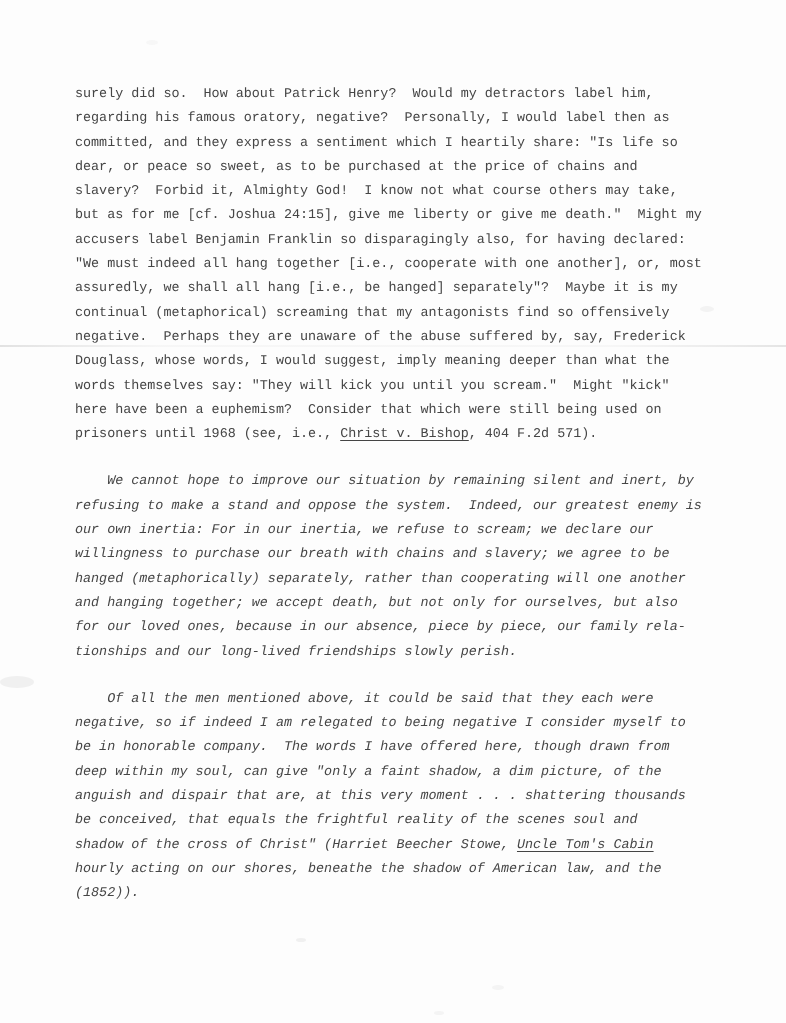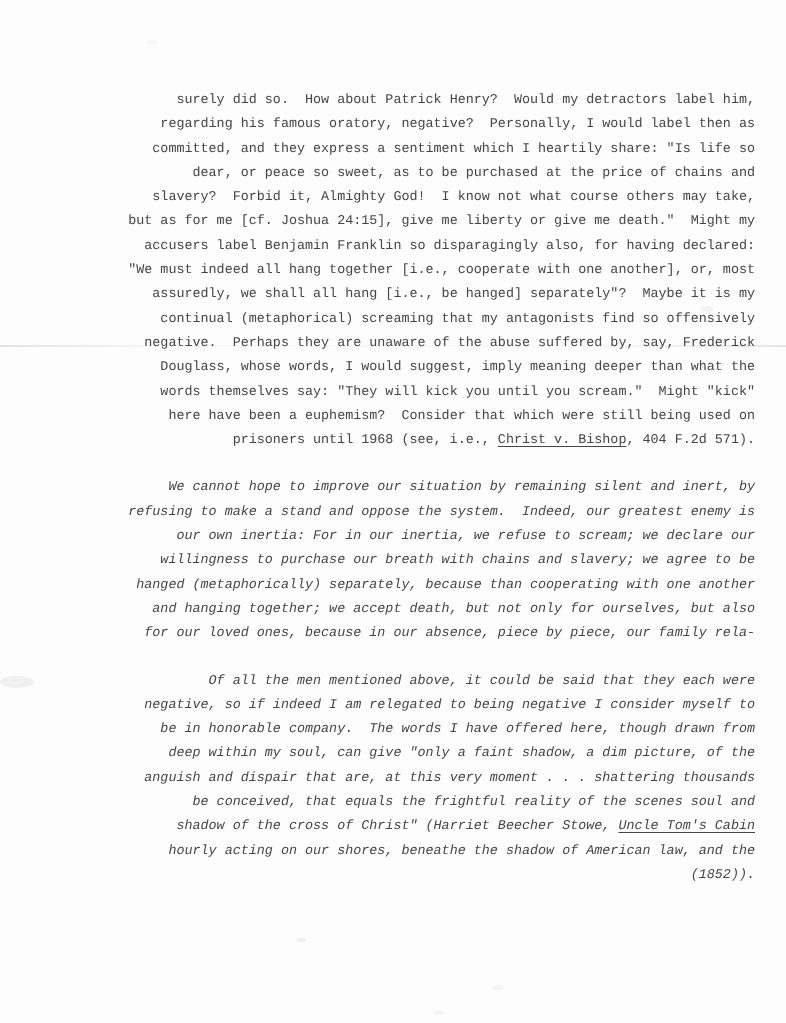--- a/index.html
+++ b/index.html
@@ -14,26 +14,25 @@
     font-family: "Liberation Mono", "DejaVu Sans Mono", monospace;
     overflow: hidden;
   }
   .page {
     position: absolute;
     inset: 0;
   }
   .text-block {
     position: absolute;
     left: 75px;
-    top: 89px;
+    top: 83px;
     width: 680px;
     color: var(--ink, #454545);
     font-size: 13.4px;
     line-height: 24.3px;
-    text-align: right;
   }
   .paragraph + .paragraph {
     margin-top: 23px;
     font-style: italic;
   }
   .line {
     white-space: pre;
     
     text-rendering: geometricPrecision;
   }
@@ -93,23 +92,24 @@
         <div class="line"><span>Douglass, whose words, I would suggest, imply meaning deeper than what the</span></div>
         <div class="line"><span>words themselves say: "They will kick you until you scream."  Might "kick"</span></div>
         <div class="line"><span>here have been a euphemism?  Consider that which were still being used on</span></div>
         <div class="line"><span>prisoners until 1968 (see, i.e., </span><span class="underline">Christ v. Bishop</span><span>, 404 F.2d 571).</span></div>
       </div>
       <div class="paragraph">
         <div class="line"><span>    We cannot hope to improve our situation by remaining silent and inert, by</span></div>
         <div class="line"><span>refusing to make a stand and oppose the system.  Indeed, our greatest enemy is</span></div>
         <div class="line"><span>our own inertia: For in our inertia, we refuse to scream; we declare our</span></div>
         <div class="line"><span>willingness to purchase our breath with chains and slavery; we agree to be</span></div>
-        <div class="line"><span>hanged (metaphorically) separately, because than cooperating with one another</span></div>
+        <div class="line"><span>hanged (metaphorically) separately, rather than cooperating will one another</span></div>
         <div class="line"><span>and hanging together; we accept death, but not only for ourselves, but also</span></div>
         <div class="line"><span>for our loved ones, because in our absence, piece by piece, our family rela-</span></div>
+        <div class="line"><span>tionships and our long-lived friendships slowly perish.</span></div>
       </div>
       <div class="paragraph">
         <div class="line"><span>    Of all the men mentioned above, it could be said that they each were</span></div>
         <div class="line"><span>negative, so if indeed I am relegated to being negative I consider myself to</span></div>
         <div class="line"><span>be in honorable company.  The words I have offered here, though drawn from</span></div>
         <div class="line"><span>deep within my soul, can give "only a faint shadow, a dim picture, of the</span></div>
         <div class="line"><span>anguish and dispair that are, at this very moment . . . shattering thousands</span></div>
         <div class="line"><span>be conceived, that equals the frightful reality of the scenes soul and</span></div>
         <div class="line"><span>shadow of the cross of Christ" (Harriet Beecher Stowe, </span><span class="underline">Uncle Tom's Cabin</span></div>
         <div class="line"><span>hourly acting on our shores, beneathe the shadow of American law, and the</span></div>

